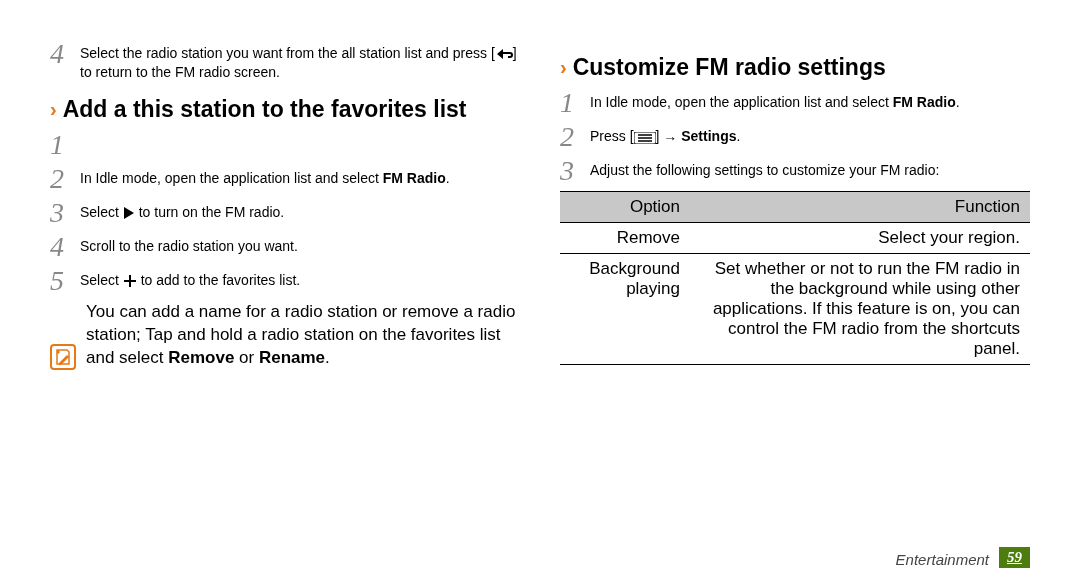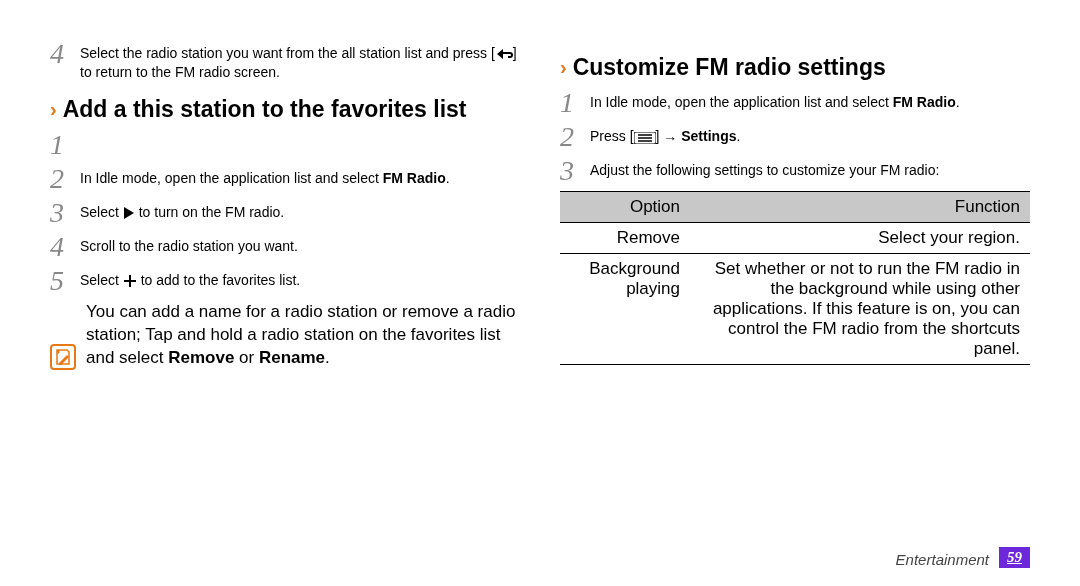--- a/index.html
+++ b/index.html
@@ -18,21 +18,21 @@
   .note-icon svg { width: 18px; height: 18px; }
   .note-text { font-size: 17px; line-height: 1.35; }
   table { border-collapse: collapse; width: 100%; margin-top: 6px; font-size: 17px; }
   th, td { text-align: right; padding: 5px 10px; vertical-align: top; }
   thead tr { background: #c8c8c8; }
   th { font-weight: normal; border-top: 1px solid #000; border-bottom: 1px solid #000; }
   td { border-bottom: 1px solid #000; }
   td:first-child, th:first-child { width: 130px; }
   .footer { position: absolute; bottom: 18px; right: 50px; font-size: 15px; display: flex; align-items: flex-end; gap: 10px; }
   .footer-label { font-style: italic; color: #444; }
-  .footer-page { background: #6d28d9; color: #fff; padding: 2px 8px; font-weight: bold; font-style: italic; font-family: Georgia, serif; text-decoration: underline; }
+  .footer-page { background: #4d7c0f; color: #fff; padding: 2px 8px; font-weight: bold; font-style: italic; font-family: Georgia, serif; text-decoration: underline; }
   .icon-back, .icon-play, .icon-plus, .icon-menu { display: inline-flex; vertical-align: -3px; }
 </style>
 </head>
 <body>
 
 <div class="page">
   <div class="col">
 
     <div class="step">
       <div class="step-num">4</div>

